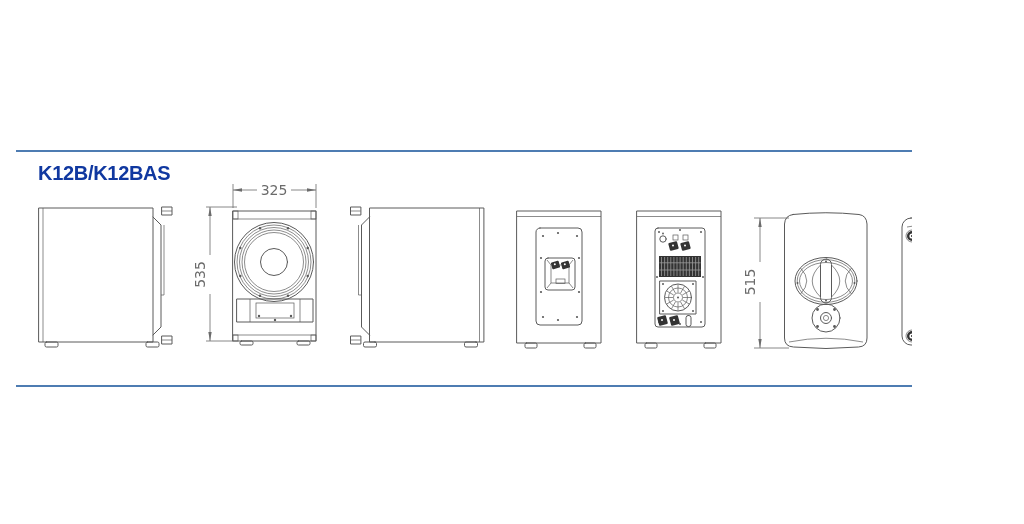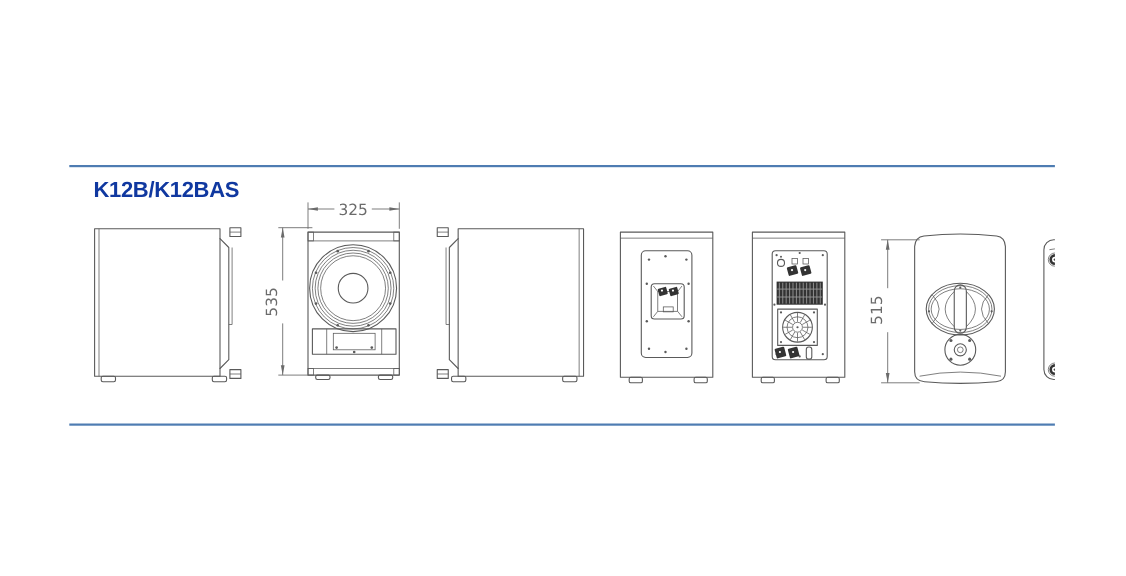--- a/index.html
+++ b/index.html
@@ -1,21 +1,20 @@
 <!DOCTYPE html>
 <html style="--divider-blue: #4e7cb2; --title-blue: #1038a0; --line-gray: #5a5a5a; --dim-gray: #6b6b6b; --dark-fill: #333333; --background: #ffffff;"><head>
 <meta charset="utf-8">
 <style>
   html,body{margin:0;padding:0;background:#fff;}
   .page{
     position:relative;width:912px;height:524px;
     background:var(--background,#ffffff);
     font-family:"Liberation Sans",sans-serif;
     overflow:hidden;
-    margin-left:47px;
   }
   .divider{
     position:absolute;left:16px;width:992px;height:2px;
     background:var(--divider-blue,#4e7cb2);
   }
   .divider-top{top:150px;}
   .divider-bottom{top:385px;}
   .title{
     position:absolute;left:38px;top:162px;
     font-size:20px;font-weight:bold;letter-spacing:-0.3px;

